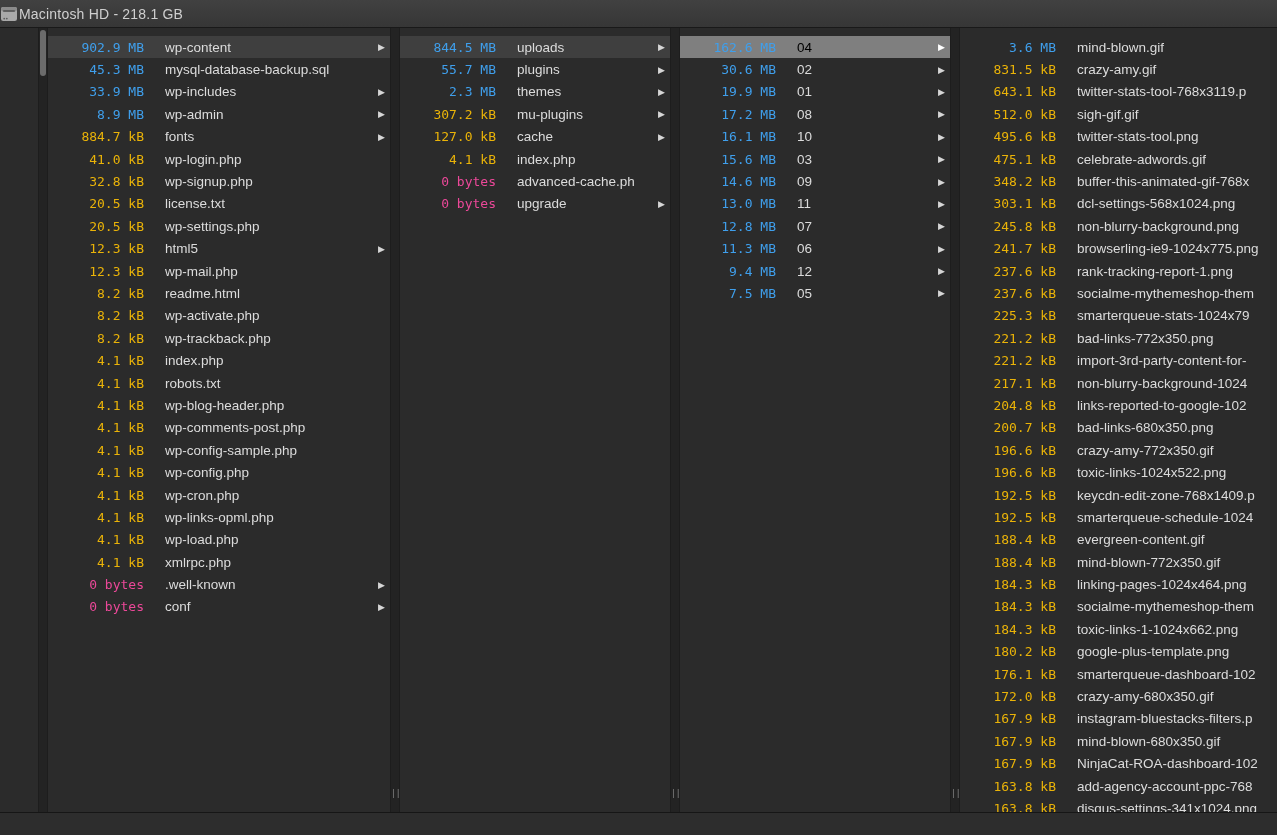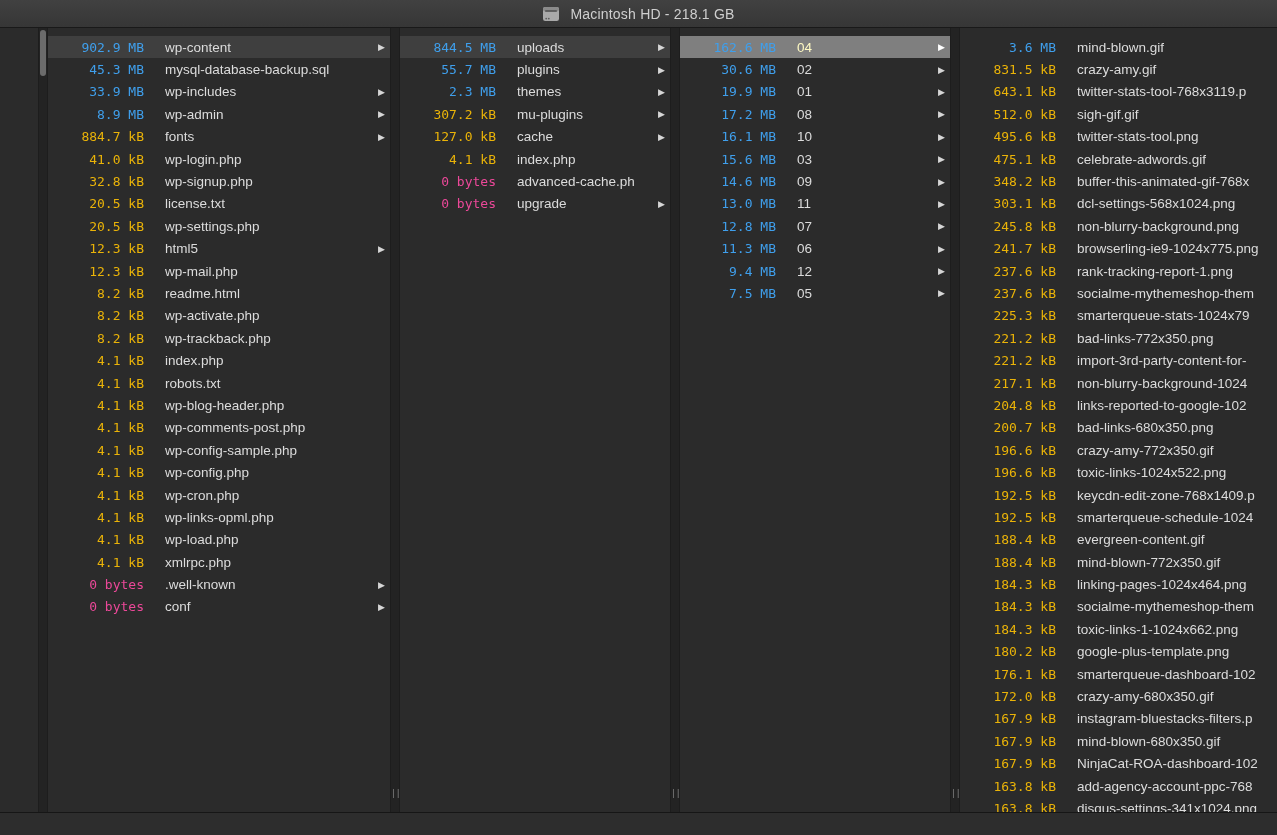--- a/index.html
+++ b/index.html
@@ -7,22 +7,22 @@
     width:1277px;height:835px;
     background:#2B2B2B;
     font-family:"Liberation Sans",sans-serif;
     position:relative;overflow:hidden;
     display:flex;flex-direction:column;
   }
   .titlebar{
     height:27px;flex:0 0 27px;
     background:linear-gradient(#414141,#363636);
     border-bottom:1px solid #191919;
-    display:flex;align-items:center;justify-content:center;
-    gap:10px;
+    display:flex;align-items:center;
+    gap:1px;
   }
   .titlebar .title{color:#CFCFCF;font-size:14px;letter-spacing:.2px;}
   .disk-ic{display:inline-flex;width:18px;height:16px;}
   .content{flex:1 1 auto;display:flex;min-height:0;margin-left:38px;}
   .track{
     flex:0 0 10px;width:10px;
     background:#232323;
     border-left:1px solid #1d1d1d;border-right:1px solid #1d1d1d;
     box-sizing:border-box;position:relative;
   }
@@ -54,21 +54,21 @@
   .name{
     font-size:13.5px;color:#DCDCDC;margin-left:21px;
     white-space:nowrap;overflow:hidden;flex:1 1 auto;min-width:0;
   }
   .arrow{color:#D6D6D6;font-size:9px;margin-left:6px;flex:0 0 auto;}
   .u-MB{color:#3F9FEC}
   .u-kB{color:#eab308}
   .u-bytes{color:#ec4899}
   .sel-inactive{background:#3F3F3F;}
   .sel-active{background:#7F7F7F;}
-  .sel-active .name{color:#fef9c3;}
+  .sel-active .name{color:#000000;}
   .sel-active .arrow{color:#FFFFFF;}
   .bottombar{
     flex:0 0 22px;height:22px;
     background:#2D2D2D;border-top:1px solid #161616;
   }
 </style>
 </head>
 <body>
 
 <div class="window">

